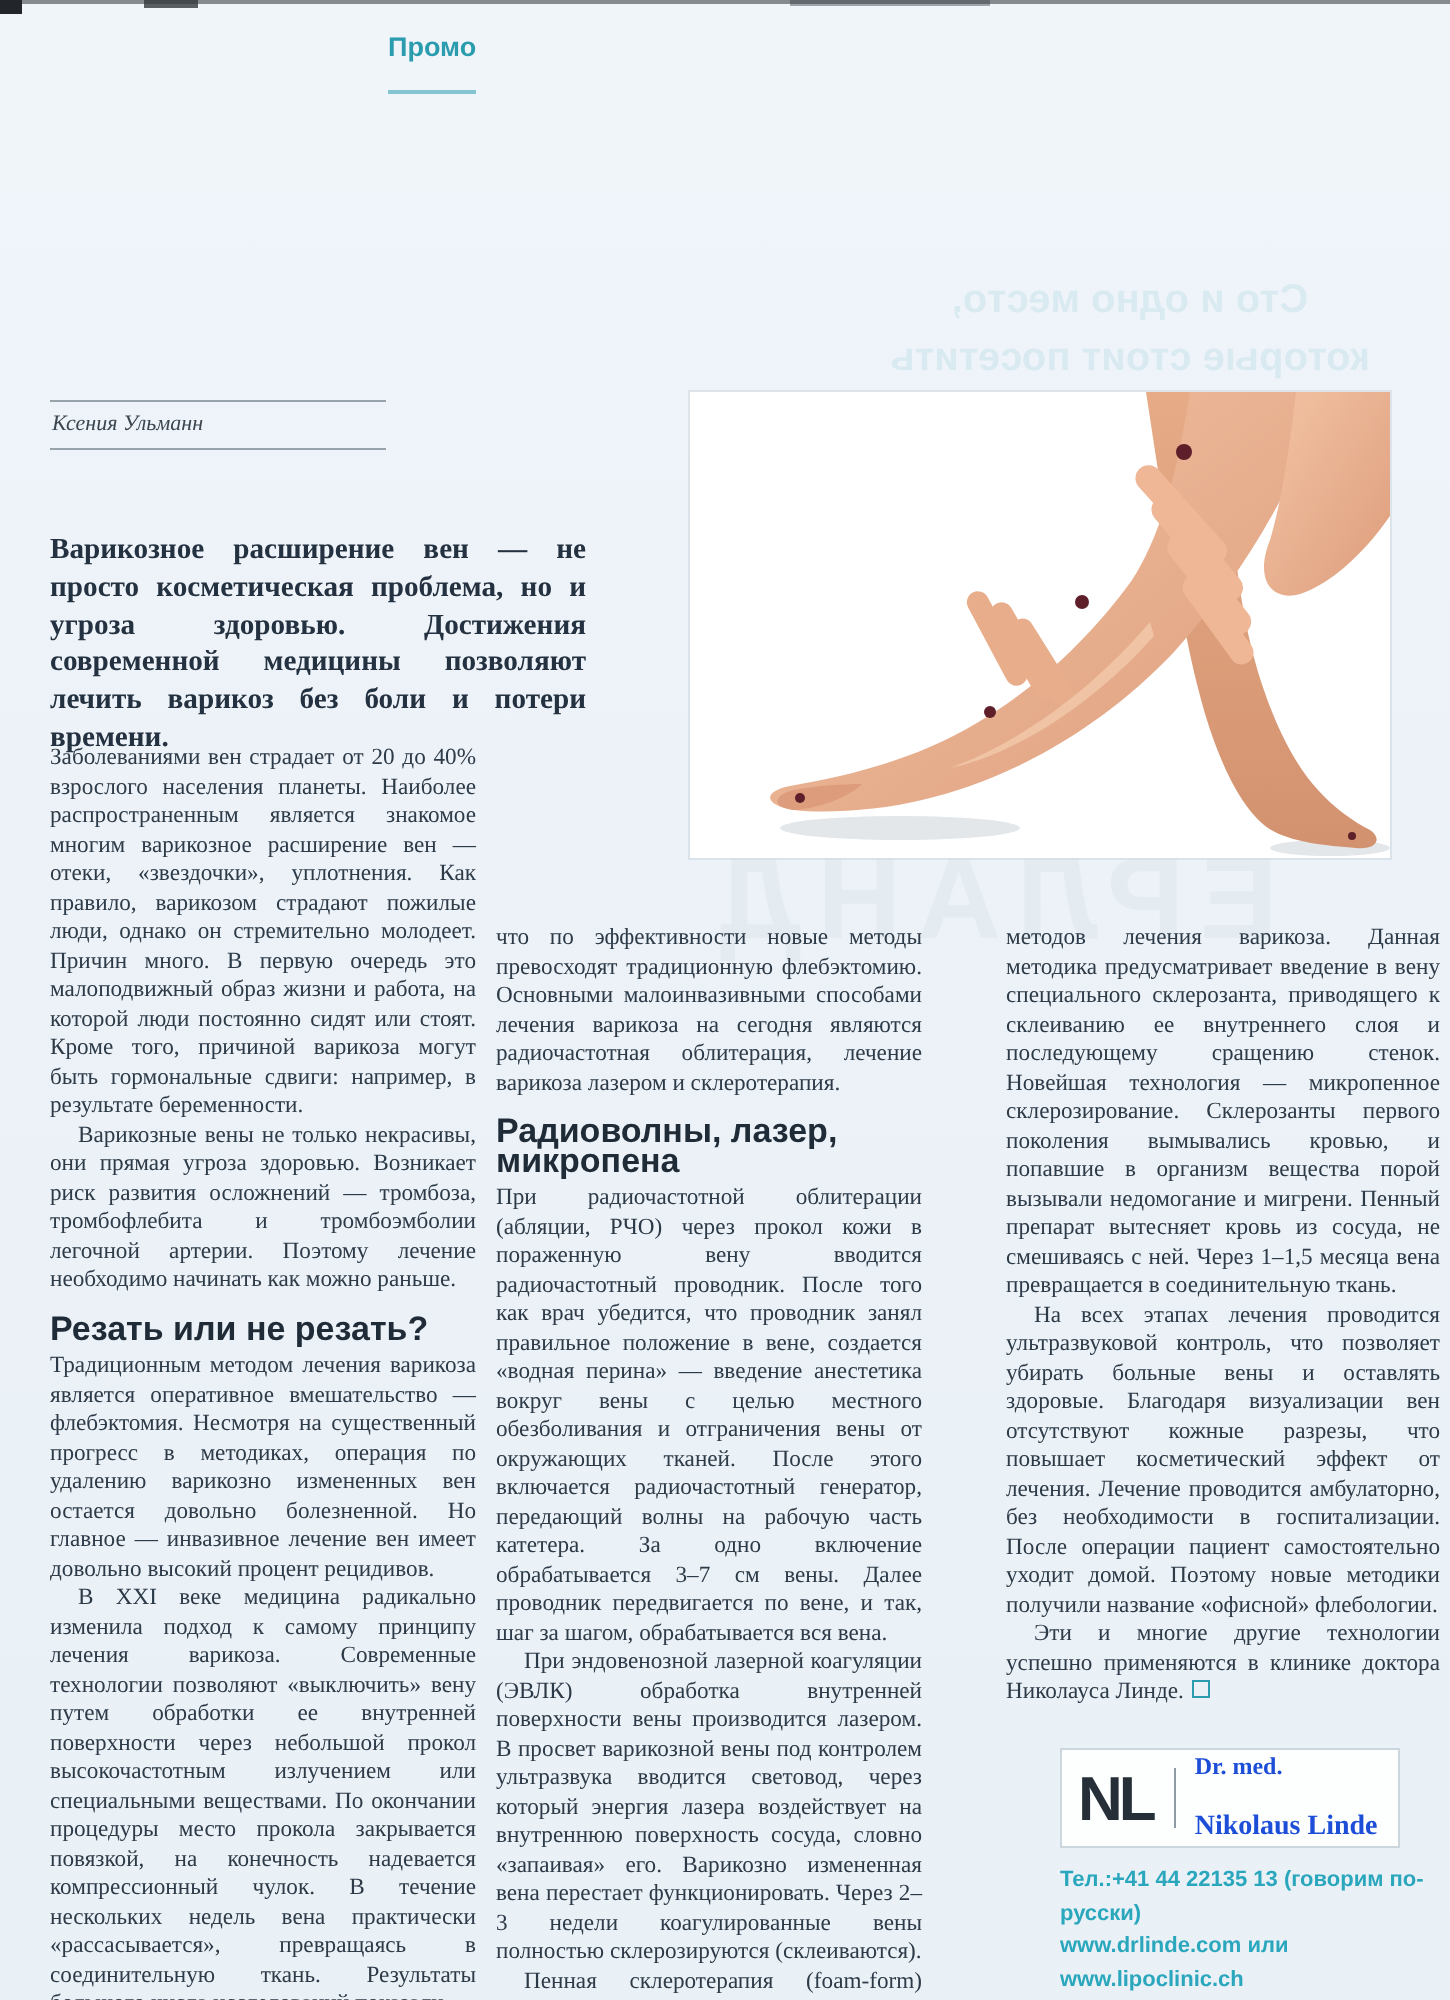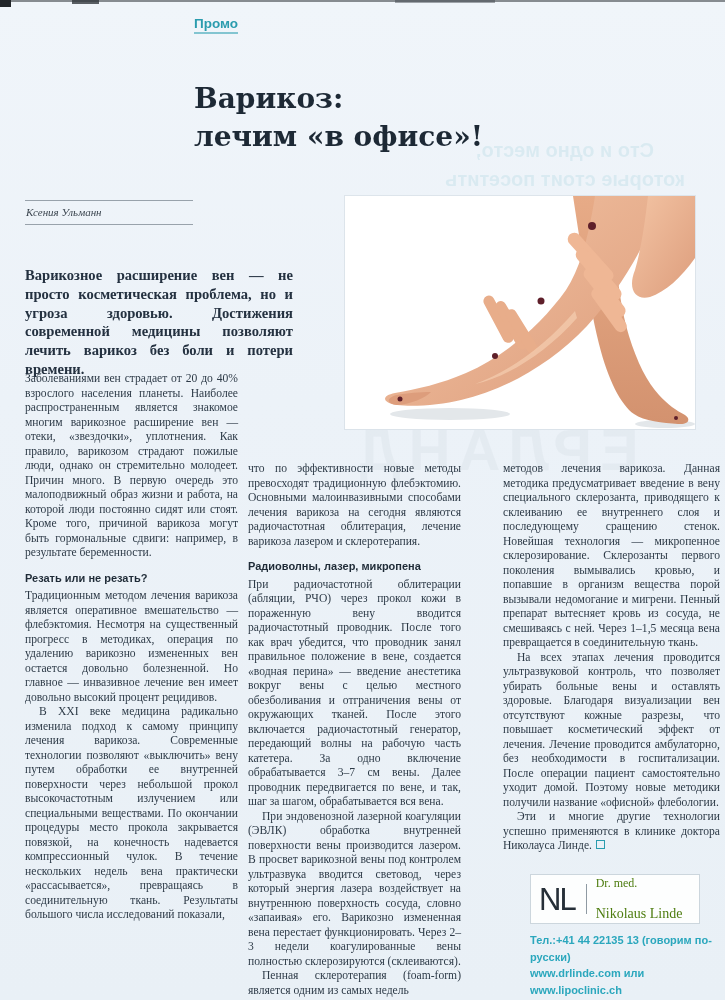--- a/index.html
+++ b/index.html
@@ -14,21 +14,21 @@
 
   
   .ghost{position:absolute;transform:scaleX(-1);color:#2a9cae;font-family:"Liberation Sans",sans-serif;
          font-weight:bold;pointer-events:none;z-index:0;}
   .ghost-title{left:430px;top:136px;width:270px;font-size:20px;line-height:29px;text-align:center;opacity:.10;}
   .ghost-big{left:285px;top:300px;width:420px;font-size:58px;line-height:100px;letter-spacing:8px;
              color:#6a7d8a;opacity:.05;text-align:center;}
 
   .promo{position:absolute;left:194px;top:16px;font-family:"Liberation Sans",sans-serif;
          font-weight:bold;font-size:13.5px;color:#2a9cae;border-bottom:2px solid rgba(42,156,174,.55);
-         padding-bottom:1px;z-index:3;}
+         padding-bottom:14px;z-index:3;}
   .title{position:absolute;left:194px;top:80px;font-family:"DejaVu Serif",serif;font-weight:bold;
          font-size:28px;line-height:38px;color:#1d2935;z-index:3;}
 
   .byline{position:absolute;left:25px;top:200px;width:168px;z-index:3;}
   .byline .rule{border-top:1px solid #98a2ab;height:0;}
   .byline .name{font-style:italic;font-size:11px;color:#3c4650;padding:5px 0 6px 1px;}
 
   .lead{position:absolute;left:25px;top:250px;width:268px;font-weight:bold;font-size:14.6px;
         line-height:18.8px;text-align:justify;color:#243140;z-index:3;margin-top:16px;}
 
@@ -36,30 +36,30 @@
          box-shadow:0 0 0 1px rgba(190,200,210,.35);z-index:2;}
   .photo svg{display:block;width:100%;height:100%;}
 
   .col{position:absolute;width:213px;font-size:11.6px;line-height:14.5px;text-align:justify;z-index:3;}
   .col-left{left:25px;top:372px;}
   .col-mid{left:248px;top:462px;}
   .col-right{left:479px;top:462px;width:217px;margin-left:24px;}
   .col p{margin:0;}
   .col p.indent{text-indent:14px;}
   .col h3{margin:10px 0 4px 0;font-family:"Liberation Sans",sans-serif;font-weight:bold;
-          font-size:11px;color:#1f2b37;text-align:left;}
+          font-size:17px;color:#1f2b37;text-align:left;}
   .end-box{display:inline-block;width:7px;height:7px;border:1.5px solid #2a9cae;margin-left:4px;
            vertical-align:baseline;}
 
   .logo-box{position:absolute;left:530px;top:874px;width:152px;height:44px;background:#fdfefe;
             border:1px solid #ccd6dd;display:flex;align-items:center;padding:2px 8px;z-index:3;}
-  .logo-nl{font-family:"Liberation Sans",sans-serif;font-size:31px;font-weight:400;color:#262f38;
+  .logo-nl{font-family:"Liberation Sans",sans-serif;font-size:31px;font-weight:700;color:#262f38;
            letter-spacing:-2px;line-height:1;}
   .logo-div{width:1px;height:30px;background:#8f9aa3;margin:0 9px 0 11px;}
-  .logo-name{font-family:"Liberation Serif",serif;color:#4d7c0f;}
+  .logo-name{font-family:"Liberation Serif",serif;color:#1d4ed8;font-weight:bold;}
   .logo-name .t1{font-size:12px;line-height:14px;}
   .logo-name .t2{font-size:14px;line-height:16px;margin-top:16px;}
 
   .contacts{position:absolute;left:530px;top:932px;font-family:"Liberation Sans",sans-serif;
             font-weight:bold;font-size:11px;line-height:16.5px;color:#2ba7bd;z-index:3;}
 </style>
 </head>
 <body>
 
 <div class="stage">
@@ -70,24 +70,20 @@
   <div class="scan-blob3"></div>
 
   <div class="ghost ghost-title">
     <div>Сто и одно место,</div>
     <div>которые стоит посетить</div>
   </div>
   <div class="ghost ghost-big">ПАЛ ЕРЛАНД</div>
 
   <div class="promo">Промо</div>
 
-  <div class="title">
-    <div>Варикоз:</div>
-    <div>лечим «в офисе»!</div>
-  </div>
 
   <div class="byline">
     <div class="rule"></div>
     <div class="name">Ксения Ульманн</div>
     <div class="rule"></div>
   </div>
 
   <div class="lead">Варикозное расширение вен — не просто косметическая проблема, но и угроза здоровью. Достижения современной медицины позволяют лечить варикоз без боли и потери времени.</div>
 
   <div class="photo">
@@ -133,20 +129,21 @@
       <circle cx="150" cy="160" r="3" fill="#5e1f2a"></circle>
       <circle cx="55" cy="203" r="2.5" fill="#5e1f2a"></circle>
       <circle cx="331" cy="222" r="2" fill="#5e1f2a"></circle>
 
       <path d="M230,115 C200,150 165,175 130,188 C160,182 200,158 232,122 Z" fill="#f7d4b8" opacity="0.6"></path>
     </svg>
   </div>
 
   <div class="col col-left">
     <p>Заболеваниями вен страдает от 20 до 40% взрослого населения планеты. Наиболее распространенным является знакомое многим варикозное расширение вен — отеки, «звездочки», уплотнения. Как правило, варикозом страдают пожилые люди, однако он стремительно молодеет. Причин много. В первую очередь это малоподвижный образ жизни и работа, на которой люди постоянно сидят или стоят. Кроме того, причиной варикоза могут быть гормональные сдвиги: например, в результате беременности.</p>
+    <p class="indent">Варикозные вены не только некрасивы, они прямая угроза здоровью. Возникает риск развития осложнений — тромбоза, тромбофлебита и тромбоэмболии легочной артерии. Поэтому лечение необходимо начинать как можно раньше.</p>
     <h3>Резать или не резать?</h3>
     <p>Традиционным методом лечения варикоза является оперативное вмешательство — флебэктомия. Несмотря на существенный прогресс в методиках, операция по удалению варикозно измененных вен остается довольно болезненной. Но главное — инвазивное лечение вен имеет довольно высокий процент рецидивов.</p>
     <p class="indent">В XXI веке медицина радикально изменила подход к самому принципу лечения варикоза. Современные технологии позволяют «выключить» вену путем обработки ее внутренней поверхности через небольшой прокол высокочастотным излучением или специальными веществами. По окончании процедуры место прокола закрывается повязкой, на конечность надевается компрессионный чулок. В течение нескольких недель вена практически «рассасывается», превращаясь в соединительную ткань. Результаты большого числа исследований показали,</p>
   </div>
 
   <div class="col col-mid">
     <p>что по эффективности новые методы превосходят традиционную флебэктомию. Основными малоинвазивными способами лечения варикоза на сегодня являются радиочастотная облитерация, лечение варикоза лазером и склеротерапия.</p>
     <h3>Радиоволны, лазер, микропена</h3>
     <p>При радиочастотной облитерации (абляции, РЧО) через прокол кожи в пораженную вену вводится радиочастотный проводник. После того как врач убедится, что проводник занял правильное положение в вене, создается «водная перина» — введение анестетика вокруг вены с целью местного обезболивания и отграничения вены от окружающих тканей. После этого включается радиочастотный генератор, передающий волны на рабочую часть катетера. За одно включение обрабатывается 3–7 см вены. Далее проводник передвигается по вене, и так, шаг за шагом, обрабатывается вся вена.</p>
     <p class="indent">При эндовенозной лазерной коагуляции (ЭВЛК) обработка внутренней поверхности вены производится лазером. В просвет варикозной вены под контролем ультразвука вводится световод, через который энергия лазера воздействует на внутреннюю поверхность сосуда, словно «запаивая» его. Варикозно измененная вена перестает функционировать. Через 2–3 недели коагулированные вены полностью склерозируются (склеиваются).</p>

